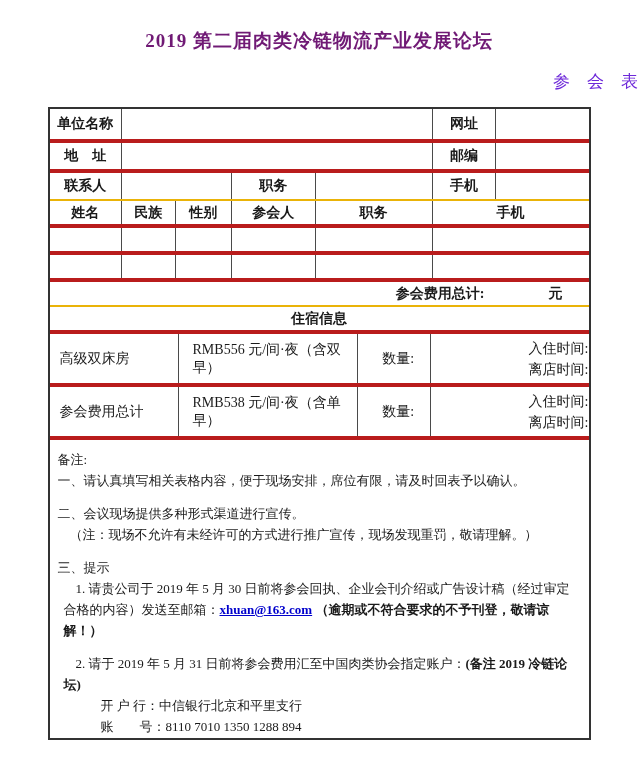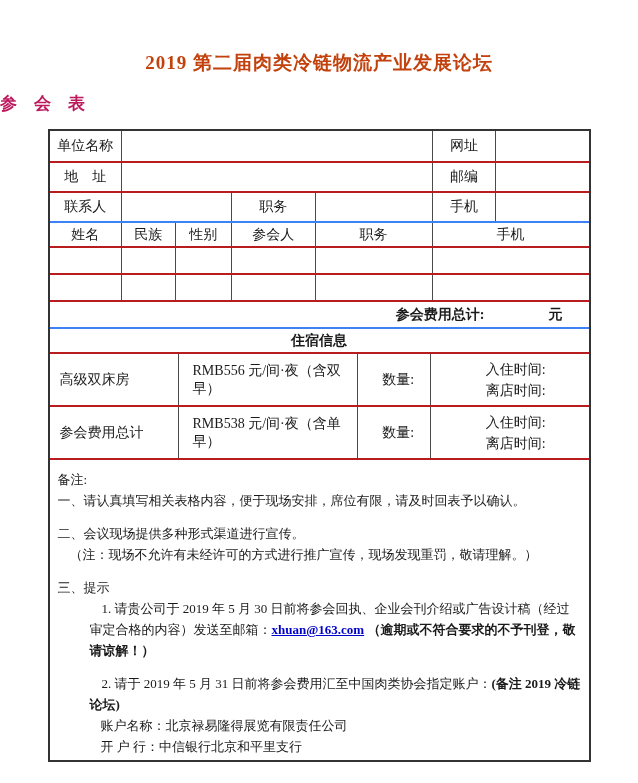--- a/index.html
+++ b/index.html
@@ -7,75 +7,75 @@
   body {
     width:638px; height:783px;
     font-family:"Liberation Serif","DejaVu Serif",serif;
     color:#1a1a1a;
     overflow:hidden;
   }
   .page { width:638px; height:783px; padding-top:28px; }
 
   .title {
     text-align:center; font-weight:bold; font-size:19px;
-    letter-spacing:1px; margin-bottom:16px; color:#c2410c;margin-top:22px;
+    letter-spacing:1px; margin-bottom:16px; color:#701a75;
   }
   .subtitle {
-    text-align:left; font-weight:bold; font-size:17px;
-    margin-bottom:14px; color:#be185d;
+    text-align:right; font-weight:normal; font-size:17px;
+    margin-bottom:14px; color:#6d28d9;
   }
 
   .form {
     width:543px; margin:0 auto;
     border:2px solid #333;
     background:#fff;
   }
-  .row { display:flex; border-top:2px solid #b91c1c; }
+  .row { display:flex; border-top:4px solid #b91c1c; }
   .row:first-child { border-top:none; }
-  .row.thick-top { border-top:2px solid #3b82f6; }
+  .row.thick-top { border-top:2px solid #eab308; }
   .cell {
     display:flex; align-items:center;
     border-left:1px solid #4a4a4a;
     font-size:14px; overflow:hidden;
   }
   .cell:first-child { border-left:none; }
-  .cell.label { justify-content:center; text-align:center; }
+  .cell.label { justify-content:center; text-align:center;font-weight:bold; }
   .cell.blank { background:#fff; }
 
   .h30{height:30px} .h29{height:29px} .h25{height:25px}
   .h27{height:27px} .h24{height:27px} .h53{height:53px}
 
   .w72{width:72px} .w313{width:313px} .w64{width:64px} .w94{width:94px}
   .w111{width:111px} .w84{width:84px} .w118{width:118px}
   .w54{width:54px} .w57{width:57px} .w158{width:158px}
   .w129{width:129px} .w181{width:181px} .w73{width:73px} .w160{width:160px}
   .w-full{width:543px}
 
   .fee-cell { justify-content:flex-end; padding-right:26px; }
   .bold { font-weight:bold; }
   .fee-unit { margin-left:64px; }
   .section-cell { justify-content:center; font-weight:bold; }
 
   .room-name { padding-left:10px; }
   .room-price { padding-left:14px; }
   .room-qty { padding-left:24px; }
   .room-times {
-    flex-direction:column; align-items:center; justify-content:center;
+    flex-direction:column; align-items:flex-end; justify-content:center;
     padding-left:12px; line-height:21px;
   }
 
   .notes-row { height:302px; }
   .notes {
     width:543px; padding:9px 8px 0 8px; display:block;
     font-size:13px; line-height:21px; overflow:hidden;
   }
   .notes p { margin:0; }
   .notes .gap { margin-top:12px; }
   .notes .indent-note { margin-left:12px; }
-  .notes .tip { margin-left:32px; text-indent:12px; }
+  .notes .tip { margin-left:6px; text-indent:12px; }
   .notes .bank-line { margin-left:43px; }
   .email-link {
     color:#0000cc; font-weight:bold; text-decoration:underline;
     cursor:pointer;
   }
 </style>
 </head>
 <body>
 
 <div class="page">
@@ -170,21 +170,20 @@
     <div class="row notes-row">
       <div class="cell w-full" style="align-items:flex-start;">
         <div class="notes">
           <p>备注:</p>
           <p>一、请认真填写相关表格内容，便于现场安排，席位有限，请及时回表予以确认。</p>
           <p class="gap">二、会议现场提供多种形式渠道进行宣传。</p>
           <p class="indent-note">（注：现场不允许有未经许可的方式进行推广宣传，现场发现重罚，敬请理解。）</p>
           <p class="gap">三、提示</p>
           <p class="tip"><span>1. 请贵公司于 2019 年 5 月 30 日前将参会回执、企业会刊介绍或广告设计稿（经过审定合格的内容）发送至邮箱：</span><span class="email-link">xhuan@163.com</span> <span class="bold">（逾期或不符合要求的不予刊登，敬请谅解！）</span></p>
           <p class="tip gap"><span>2. 请于 2019 年 5 月 31 日前将参会费用汇至中国肉类协会指定账户：</span><span class="bold">(备注 2019 冷链论坛)</span></p>
-          <p class="bank-line"><span>账户名称：</span><span>北京禄易隆得展览有限责任公司</span></p>
           <p class="bank-line"><span>开 户 行：</span><span>中信银行北京和平里支行</span></p>
           <p class="bank-line"><span>账　　号：</span><span>8110 7010 1350 1288 894</span></p>
         </div>
       </div>
     </div>
 
   </div>
 </div>
 
 </body></html>

